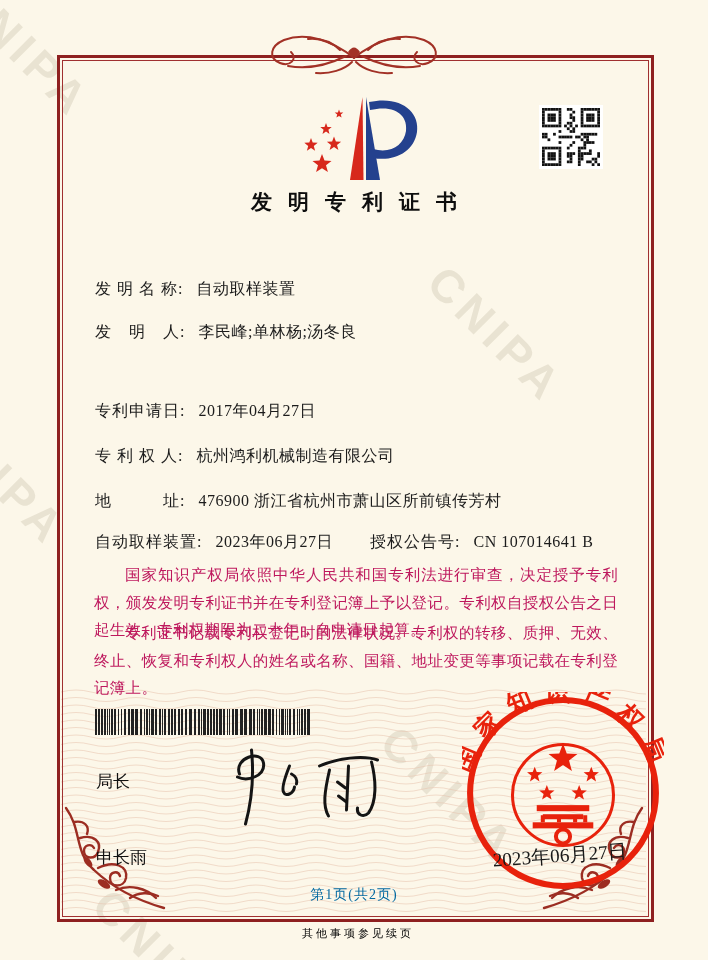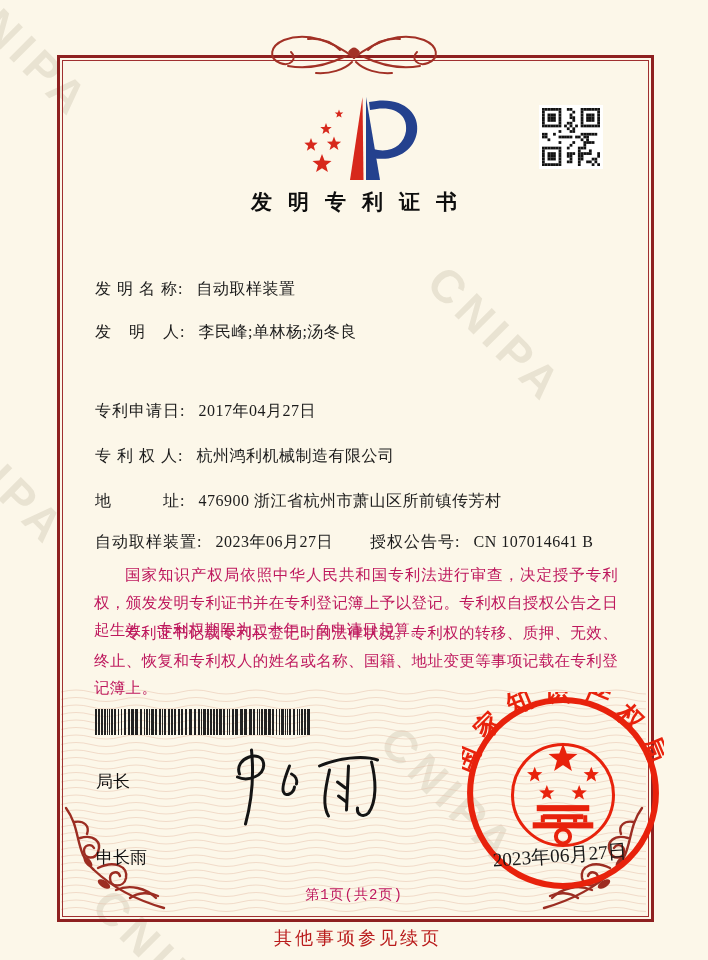--- a/index.html
+++ b/index.html
@@ -22,22 +22,22 @@
   .para{position:absolute;left:94px;width:524px;font-size:15.5px;line-height:1.78;text-align:justify;
         text-indent:2em;color:#be185d;letter-spacing:0.3px;}
   .waves{position:absolute;left:61px;top:688px;pointer-events:none;}
   .barcode{position:absolute;left:95px;top:709px;}
   .director-label{position:absolute;left:96px;top:770px;font-family:Liberation Serif, serif;
         font-size:17px;color:#111;}
   .director-name{position:absolute;left:96px;top:799px;font-family:"Liberation Sans","DejaVu Sans",sans-serif;
         font-size:17px;color:#111;margin-top:47px;}
   .signature{position:absolute;left:188px;top:736px;}
   .seal{position:absolute;left:462px;top:692px;}
-  .footer-page{position:absolute;left:0;right:0;top:886px;text-align:center;font-size:14px;color:#be185d;letter-spacing:1px;font-family:Liberation Mono, monospace;}
-  .footer-note{position:absolute;left:8px;right:0;top:926px;text-align:center;font-size:18px;color:#b91c1c;letter-spacing:3px;}
+  .footer-page{position:absolute;left:0;right:0;top:886px;text-align:center;font-size:14px;color:#0369a1;letter-spacing:1px;}
+  .footer-note{position:absolute;left:8px;right:0;top:926px;text-align:center;font-size:11px;color:#000000;letter-spacing:3px;}
   .ornament{position:absolute;pointer-events:none;}
   .flip{transform:scaleX(-1);}
 </style>
 </head>
 <body>
 
 <div class="page">
 
   <div class="watermark" style="left:-18px;top:-30px">CNIPA</div>
   <div class="watermark" style="left:455px;top:255px">CNIPA</div>

